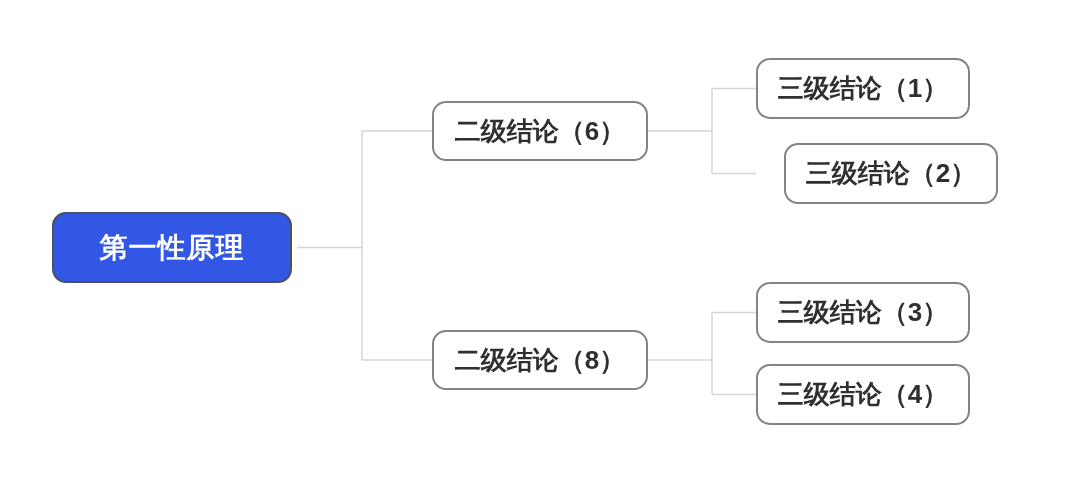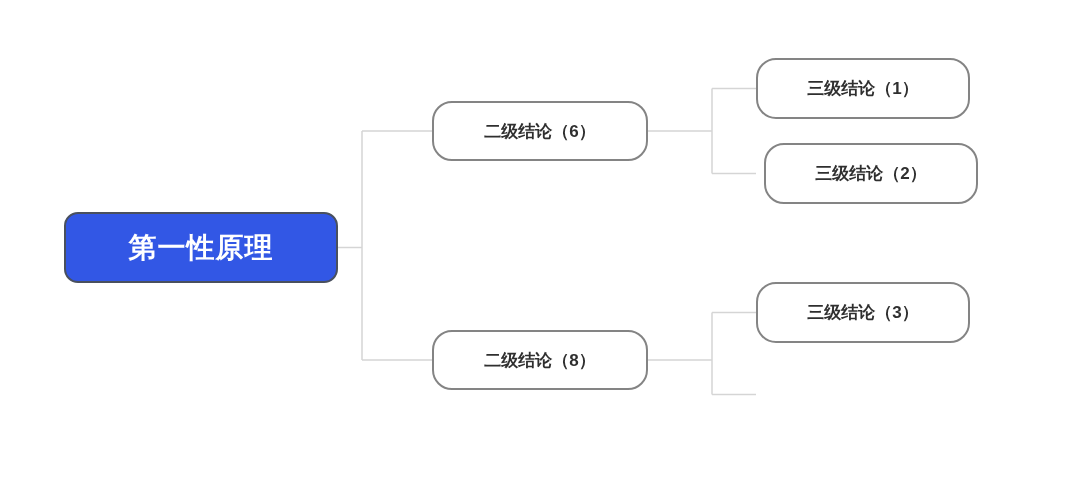--- a/index.html
+++ b/index.html
@@ -42,22 +42,22 @@
     color: var(--root-text, #ffffff);
     border: 2px solid var(--root-border, #49505e);
     border-radius: 14px;
     font-size: 28px;
     letter-spacing: 1px;
   }
   .node.branch {
     background: var(--branch-fill, #ffffff);
     color: var(--branch-text, #2f2f2f);
     border: 2px solid var(--branch-border, #848484);
-    border-radius: 20px;
-    font-size: 17px;
+    border-radius: 14px;
+    font-size: 26px;
   }
   .node-label { display: inline-block; }
 </style>
 </head>
 <body>
 
 <div class="canvas">
 
   <svg class="connectors" width="1080" height="481" viewBox="0 0 1080 481" aria-hidden="true">
     <path d="M297 247.5 H362"></path>
@@ -67,38 +67,41 @@
     <path d="M648 131 H712"></path>
     <path d="M712 88.5 V173.5"></path>
     <path d="M712 88.5 H756"></path>
     <path d="M712 173.5 H756"></path>
     <path d="M648 360 H712"></path>
     <path d="M712 312.5 V394.5"></path>
     <path d="M712 312.5 H756"></path>
     <path d="M712 394.5 H756"></path>
   </svg>
 
-  <div class="node root" style="left:64px; top:212px; width:274px; height:71px;">
+  <div class="node root" style="left:52px; top:212px; width:240px; height:71px;">
     <span class="node-label">第一性原理</span>
   </div>
 
   <div class="node branch" style="left:432px; top:101px; width:216px; height:60px;">
     <span class="node-label">二级结论（6）</span>
   </div>
 
   <div class="node branch" style="left:432px; top:330px; width:216px; height:60px;">
     <span class="node-label">二级结论（8）</span>
   </div>
 
   <div class="node branch" style="left:756px; top:58px; width:214px; height:61px;">
     <span class="node-label">三级结论（1）</span>
   </div>
 
-  <div class="node branch" style="left:764px; top:143px; width:214px; height:61px;">
+  <div class="node branch" style="left:784px; top:143px; width:214px; height:61px;">
     <span class="node-label">三级结论（2）</span>
   </div>
 
   <div class="node branch" style="left:756px; top:282px; width:214px; height:61px;align-items:center;">
     <span class="node-label">三级结论（3）</span>
   </div>
 
+  <div class="node branch" style="left:756px; top:364px; width:214px; height:61px;">
+    <span class="node-label">三级结论（4）</span>
+  </div>
 
 </div>
 
 </body></html>

